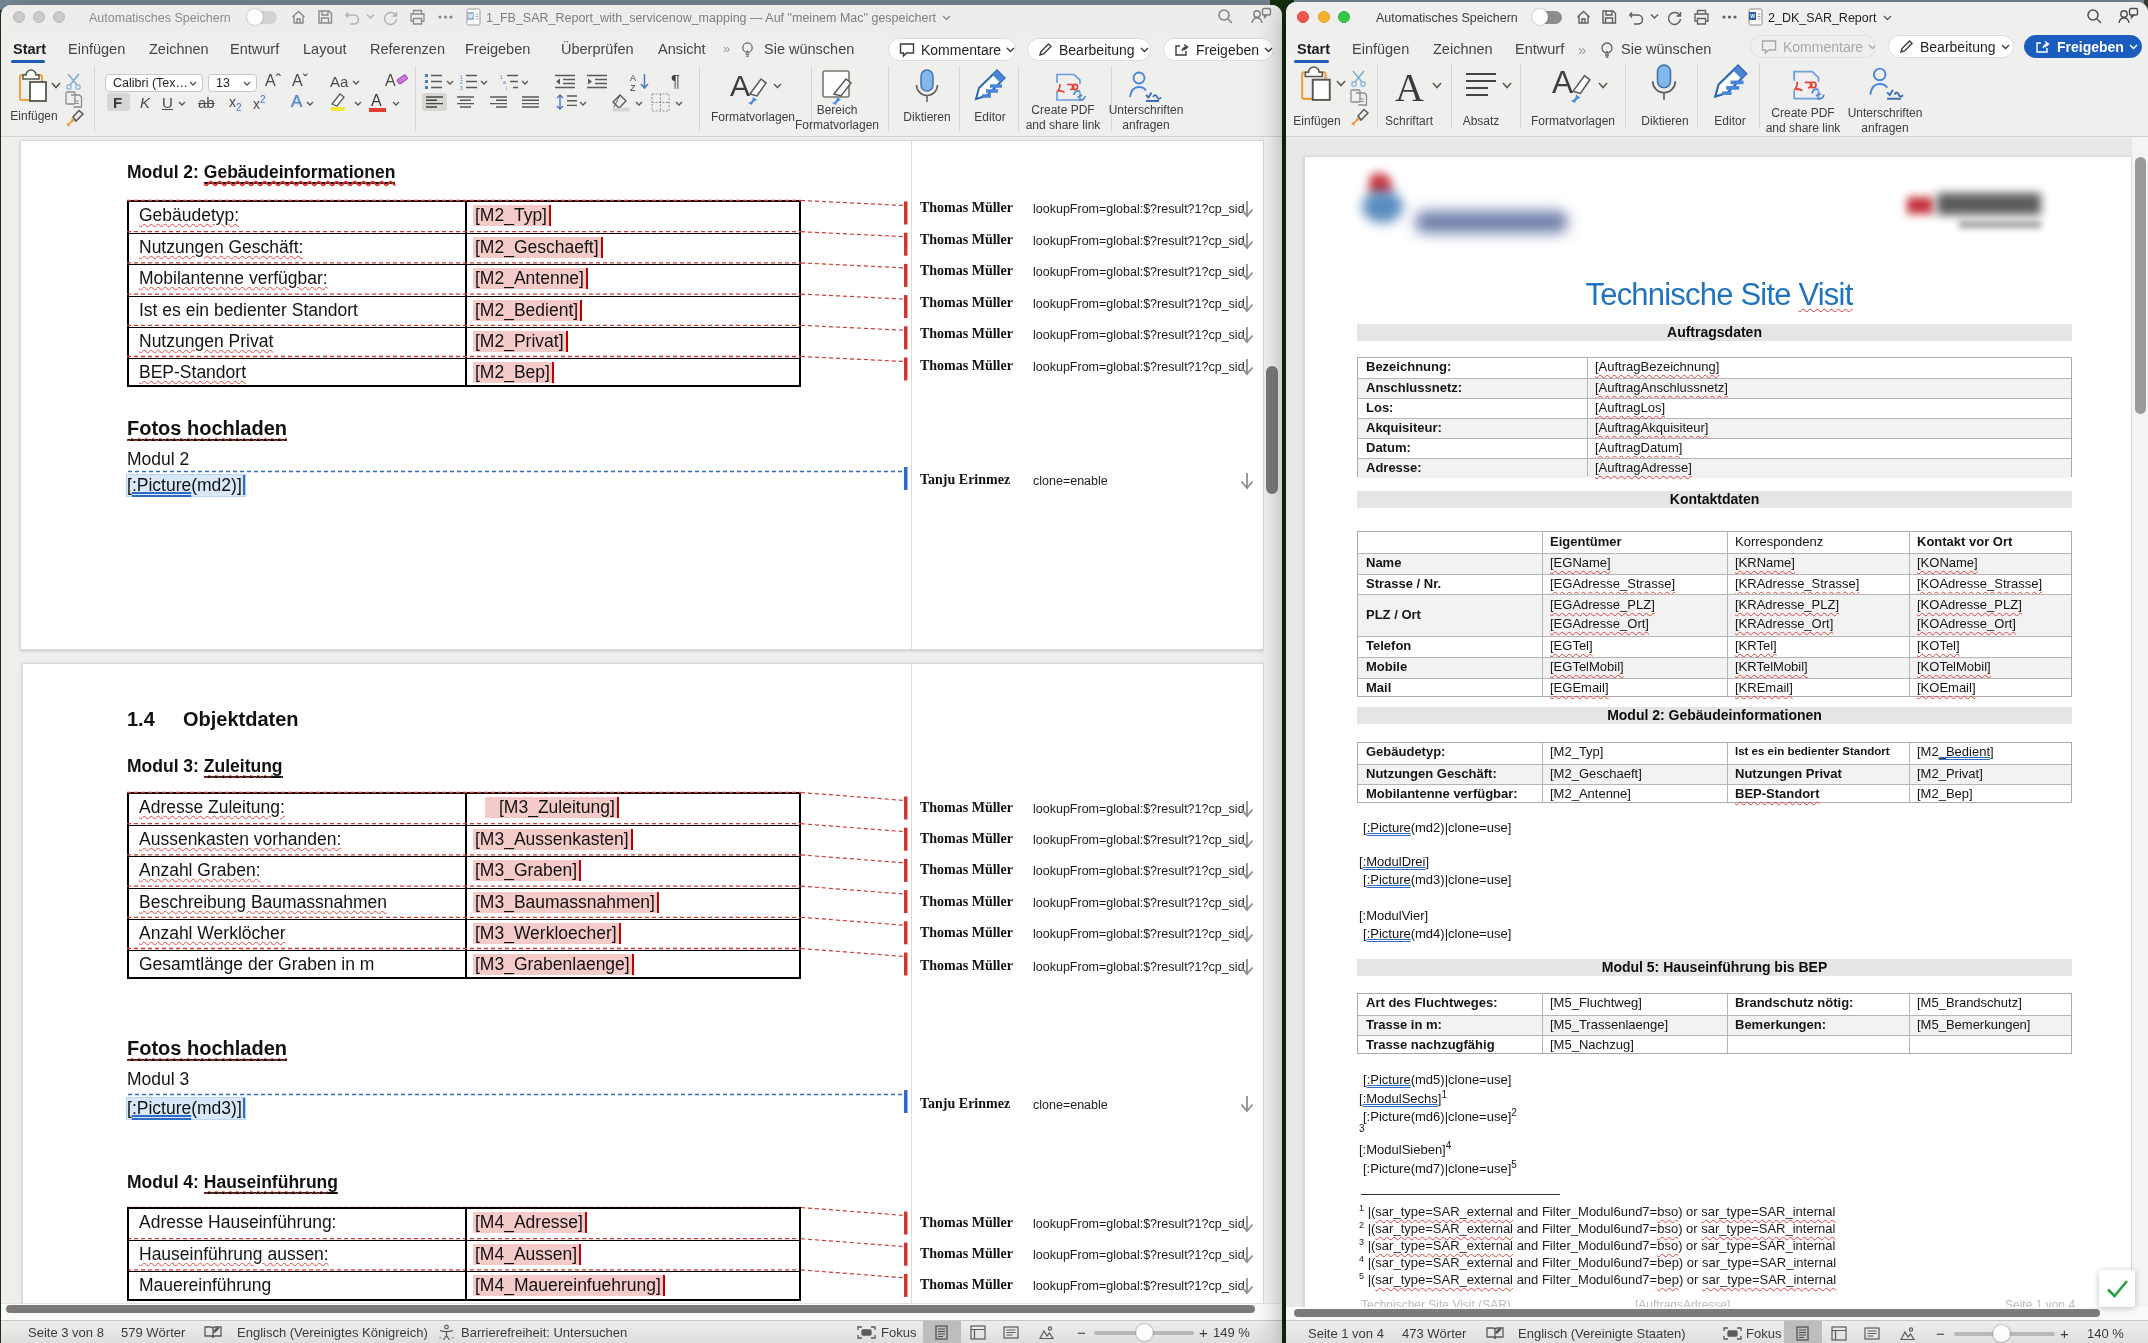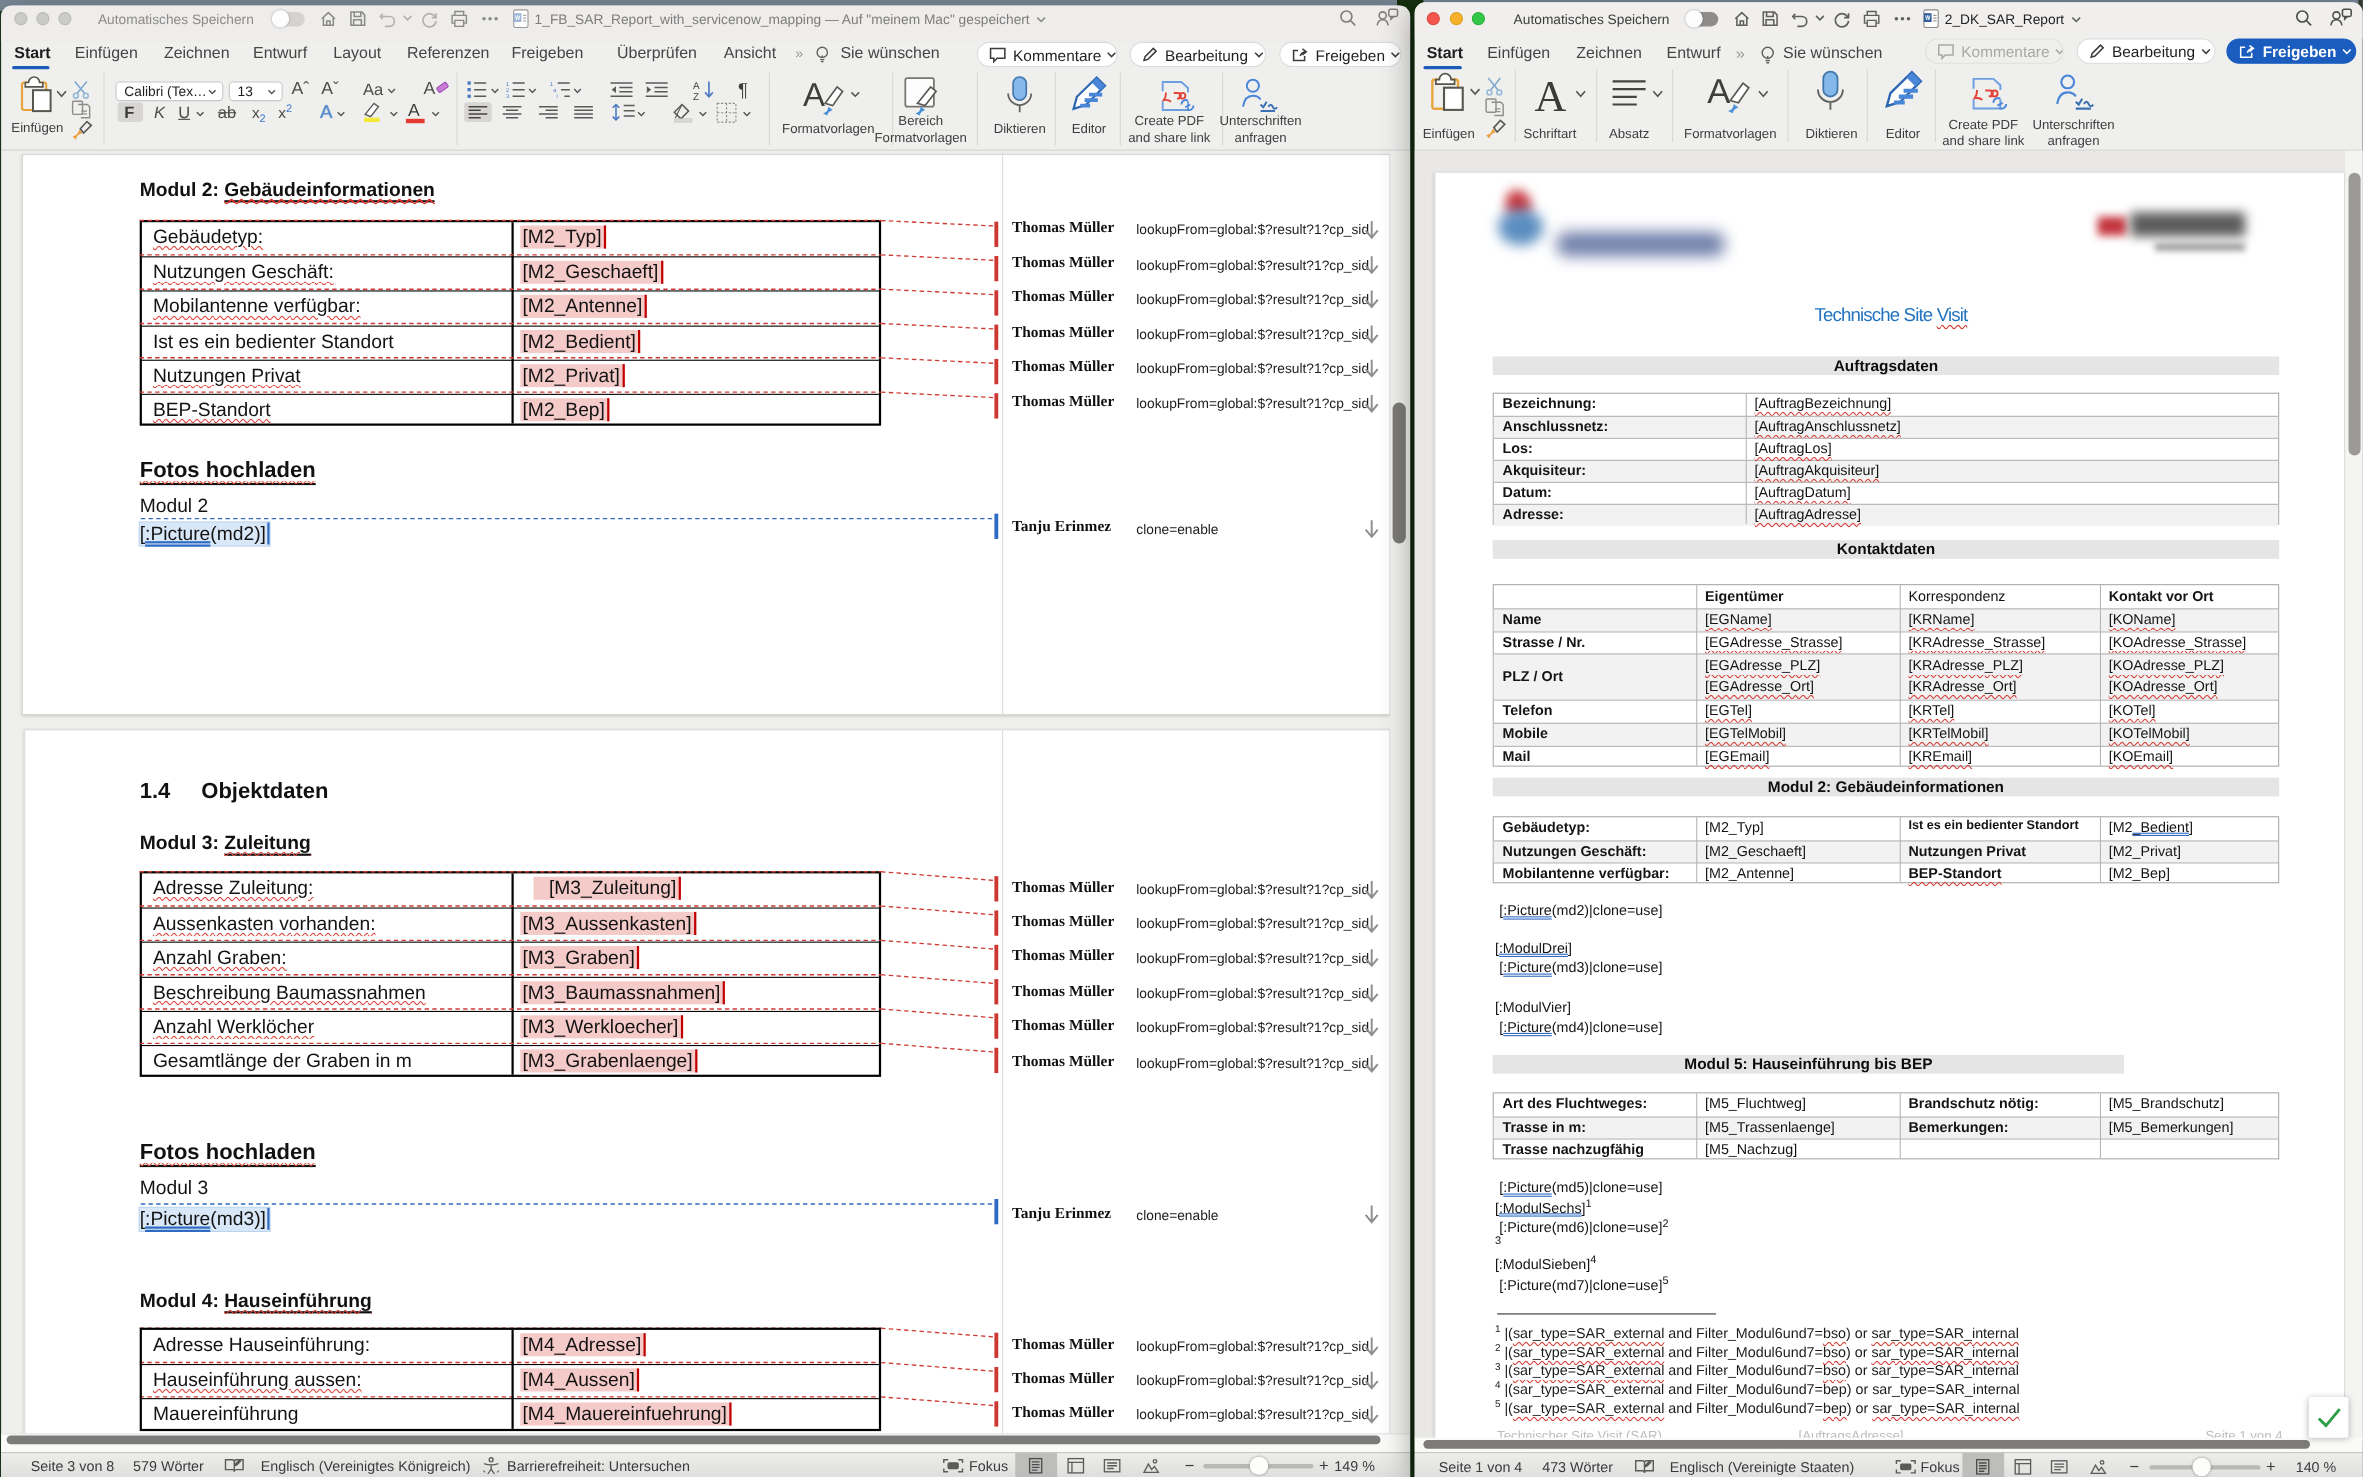--- a/index.html
+++ b/index.html
@@ -797,21 +797,21 @@
 <span class="riblabel" style="left:599px;top:104px;">Unterschriften</span>
 <span class="riblabel" style="left:599px;top:119px;">anfragen</span>
 <div class="abs" style="left:0;top:135px;width:100%;height:1173px;background:#e9e8e7;"></div>
 <div class="page" style="left:18px;top:154px;width:828px;height:1155px;">
 <div class="abs" style="left:64px;top:16px;width:23px;height:25px;background:#c8373f;border-radius:40% 60% 50% 50%;filter:blur(5px);"></div>
 <div class="abs" style="left:57px;top:33px;width:41px;height:33px;background:#5b8dc0;border-radius:50%;filter:blur(6px);"></div>
 <div class="abs" style="left:110px;top:54px;width:153px;height:22px;background:#40538e;border-radius:10px;filter:blur(7px);opacity:.75;"></div>
 <div class="abs" style="left:602px;top:40px;width:26px;height:17px;background:#c4343c;filter:blur(4px);"></div>
 <div class="abs" style="left:632px;top:36px;width:104px;height:22px;background:#4a4a4a;filter:blur(5px);opacity:.9;"></div>
 <div class="abs" style="left:654px;top:64px;width:82px;height:7px;background:#9a9a9a;filter:blur(3px);"></div>
-<div class="abs" style="left:0;top:120px;width:828px;text-align:center;font-size:17px;letter-spacing:-.8px;color:#2273be;font-weight:500;">Technische Site <span class="wavy2" style="text-decoration-color:#d23a31;">Visit</span></div>
+<div class="abs" style="left:0;top:120px;width:828px;text-align:center;font-size:31px;letter-spacing:-.8px;color:#2273be;font-weight:500;">Technische Site <span class="wavy2" style="text-decoration-color:#d23a31;">Visit</span></div>
 <div class="banner" style="left:52px;top:167px;width:715px;height:17px;">Auftragsdaten</div>
 <div class="rtable" style="left:52px;top:200px;width:715px;height:120px;">
 <div class="abs rt" style="left:0;top:0px;width:100%;height:20px;">
 <span class="abs" style="left:8px;top:1px;font-weight:bold;">Bezeichnung:</span>
 <span class="abs" style="left:237px;top:1px;"><span class="wavy2">[AuftragBezeichnung]</span></span>
 </div>
 <div class="abs rt graybg" style="left:0;top:20px;width:100%;height:20px;border-top:1px solid #b5b5b5;">
 <span class="abs" style="left:8px;top:1px;font-weight:bold;">Anschlussnetz:</span>
 <span class="abs" style="left:237px;top:1px;"><span class="wavy2">[AuftragAnschlussnetz]</span></span>
 </div>
@@ -905,21 +905,21 @@
 </div>
 <div class="rcol" style="left:184px;"></div>
 <div class="rcol" style="left:369px;"></div>
 <div class="rcol" style="left:551px;"></div>
 </div>
 <span class="abs rt" style="left:58px;top:663px;">[<span style="text-decoration:underline double #2f6bc4 1px;">:Picture</span>(md2)|clone=use]</span>
 <span class="abs rt" style="left:54px;top:697px;">[<span style="text-decoration:underline double #2f6bc4 1px;">:ModulDrei</span>]</span>
 <span class="abs rt" style="left:58px;top:715px;">[<span style="text-decoration:underline double #2f6bc4 1px;">:Picture</span>(md3)|clone=use]</span>
 <span class="abs rt" style="left:54px;top:751px;">[:ModulVier]</span>
 <span class="abs rt" style="left:58px;top:769px;">[<span style="text-decoration:underline double #2f6bc4 1px;">:Picture</span>(md4)|clone=use]</span>
-<div class="banner" style="left:52px;top:802px;width:574px;height:17px;">Modul 5: Hauseinführung bis BEP</div>
+<div class="banner" style="left:52px;top:802px;width:715px;height:17px;">Modul 5: Hauseinführung bis BEP</div>
 <div class="rtable" style="left:52px;top:836px;width:715px;height:61.4px;">
 <div class="abs rt" style="left:0;top:0.0px;width:100%;height:20.5px;">
 <span class="abs" style="left:8px;top:1px;font-weight:bold;">Art des Fluchtweges:</span>
 <span class="abs" style="left:192px;top:1px;">[M5_Fluchtweg]</span>
 <span class="abs" style="left:377px;top:1px;font-weight:bold;">Brandschutz nötig:</span>
 <span class="abs" style="left:559px;top:1px;">[M5_Brandschutz]</span>
 </div>
 <div class="abs rt graybg" style="left:0;top:20.5px;width:100%;height:20.5px;border-top:1px solid #b5b5b5;">
 <span class="abs" style="left:8px;top:1px;font-weight:bold;">Trasse in m:</span>
 <span class="abs" style="left:192px;top:1px;">[M5_Trassenlaenge]</span>

